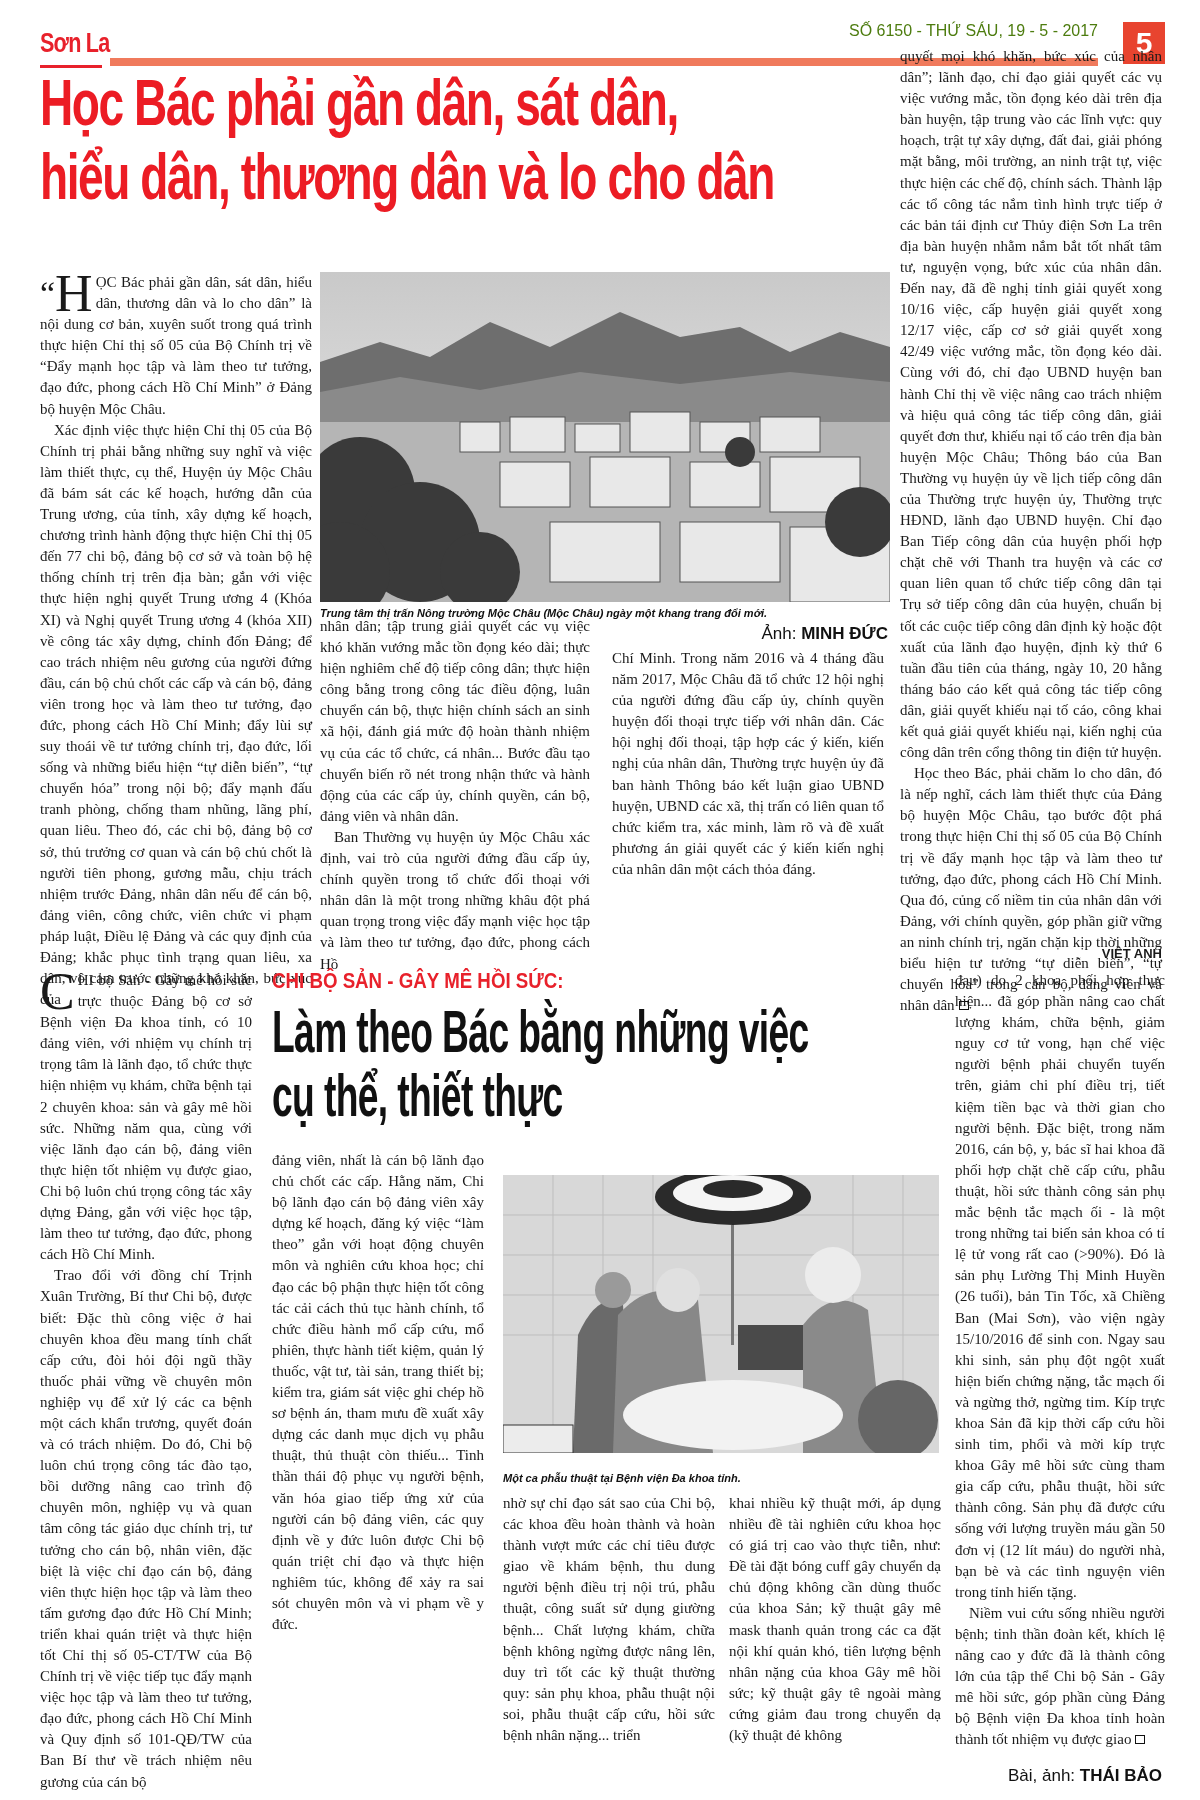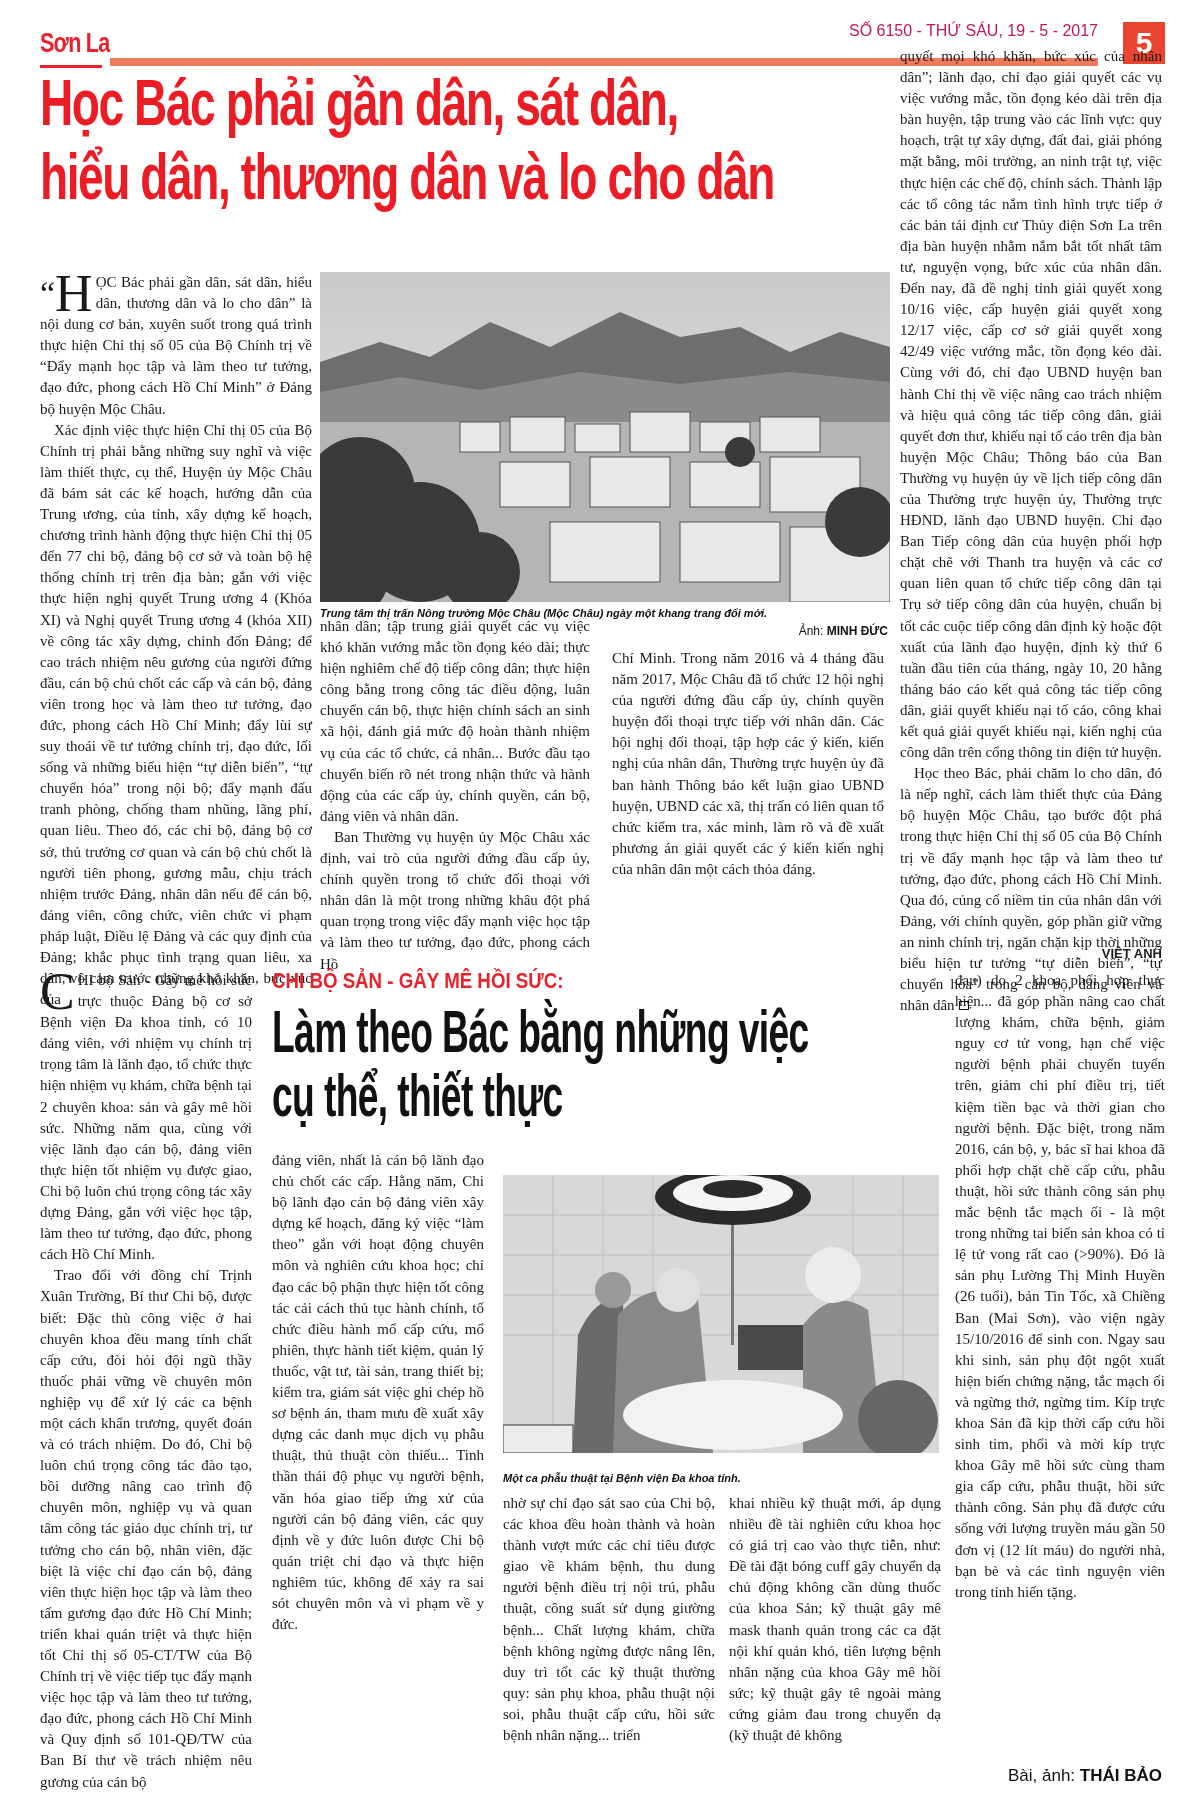--- a/index.html
+++ b/index.html
@@ -1,31 +1,31 @@
 <!DOCTYPE html>
 <html><head>
 <meta charset="utf-8">
 <style>
   html,body{margin:0;padding:0;background:#fff;}
   body{width:1200px;height:1800px;position:relative;overflow:hidden;font-family:"Liberation Serif",serif;color:#1a1a1a;}
   .abs{position:absolute;}
   .masthead-section{left:40px;top:28px;font-family:"Liberation Sans",sans-serif;font-weight:bold;font-size:27px;color:#e8212b;letter-spacing:-1px;transform:scaleX(.8);transform-origin:left top;}
   .masthead-underline{left:40px;top:65px;width:62px;height:3px;background:#e8212b;}
   .masthead-rule{left:110px;top:58px;width:988px;height:8px;background:#f07a5c;}
-  .masthead-date{right:102px;top:22px;font-family:"Liberation Sans",sans-serif;font-size:16px;color:#be185d;}
+  .masthead-date{right:102px;top:22px;font-family:"Liberation Sans",sans-serif;font-size:16px;color:#4d7c0f;}
   .page-num{left:1123px;top:22px;width:42px;height:42px;background:#e8442f;color:#fff;font-family:"Liberation Sans",sans-serif;font-weight:bold;font-size:30px;text-align:center;line-height:42px;}
   .h1{left:40px;top:66px;width:850px;font-family:"Liberation Sans",sans-serif;font-weight:bold;color:#ec1c24;font-size:64px;line-height:74px;letter-spacing:-2px;transform:scaleX(.72);transform-origin:left top;white-space:nowrap;}
   .col{position:absolute;font-size:15px;line-height:21.1px;text-align:justify;hyphens:auto;}
   .col p{margin:0;text-indent:14px;}
   .col p.noindent{text-indent:0;}
   .dropcap{float:left;font-size:52px;line-height:40px;margin:2px 3px 0 0;font-family:"Liberation Serif",serif;}
   .dropcap-quote{font-size:34px;vertical-align:top;}
   .photo{position:absolute;overflow:hidden;}
   .caption{position:absolute;font-family:"Liberation Sans",sans-serif;font-style:italic;font-weight:bold;font-size:11px;color:#111;}
-  .credit{position:absolute;font-family:"Liberation Sans",sans-serif;font-size:12px;color:#111;}
+  .credit{position:absolute;font-family:"Liberation Sans",sans-serif;font-size:17px;color:#111;}
   .credit b{font-weight:bold;}
   .byline{position:absolute;font-family:"Liberation Sans",sans-serif;font-weight:bold;font-size:13px;text-align:right;}
   .kicker{left:272px;top:968px;font-family:"Liberation Sans",sans-serif;font-weight:bold;font-size:22px;color:#e8212b;transform:scaleX(.85);transform-origin:left top;white-space:nowrap;}
   .h2{left:272px;top:1000px;font-family:"Liberation Sans",sans-serif;font-weight:bold;color:#111;font-size:60px;line-height:64px;letter-spacing:-1px;transform:scaleX(.62);transform-origin:left top;white-space:nowrap;}
   .endmark{display:inline-block;width:8px;height:7px;border:1.5px solid #111;margin-left:4px;}
 </style>
 </head>
 <body>
 
 <div class="abs masthead-section">Sơn La</div>
@@ -149,14 +149,15 @@
 <div class="col" style="left:503px;top:1493px;width:212px;">
   <p class="noindent">nhờ sự chỉ đạo sát sao của Chi bộ, các khoa đều hoàn thành và hoàn thành vượt mức các chỉ tiêu được giao về khám bệnh, thu dung người bệnh điều trị nội trú, phẫu thuật, công suất sử dụng giường bệnh... Chất lượng khám, chữa bệnh không ngừng được nâng lên, duy trì tốt các kỹ thuật thường quy: sản phụ khoa, phẫu thuật nội soi, phẫu thuật cấp cứu, hồi sức bệnh nhân nặng... triển</p>
 </div>
 
 <div class="col" style="left:729px;top:1493px;width:212px;">
   <p class="noindent">khai nhiều kỹ thuật mới, áp dụng nhiều đề tài nghiên cứu khoa học có giá trị cao vào thực tiễn, như: Đề tài đặt bóng cuff gây chuyển dạ chủ động không cần dùng thuốc của khoa Sản; kỹ thuật gây mê mask thanh quản trong các ca đặt nội khí quản khó, tiên lượng bệnh nhân nặng của khoa Gây mê hồi sức; kỹ thuật gây tê ngoài màng cứng giảm đau trong chuyển dạ (kỹ thuật đẻ không</p>
 </div>
 
 <div class="col" style="left:955px;top:970px;width:210px;">
   <p class="noindent">đau) do 2 khoa phối hợp thực hiện... đã góp phần nâng cao chất lượng khám, chữa bệnh, giảm nguy cơ tử vong, hạn chế việc người bệnh phải chuyển tuyến trên, giảm chi phí điều trị, tiết kiệm tiền bạc và thời gian cho người bệnh. Đặc biệt, trong năm 2016, cán bộ, y, bác sĩ hai khoa đã phối hợp chặt chẽ cấp cứu, phẫu thuật, hồi sức thành công sản phụ mắc bệnh tắc mạch ối - là một trong những tai biến sản khoa có tỉ lệ tử vong rất cao (&gt;90%). Đó là sản phụ Lường Thị Minh Huyền (26 tuổi), bản Tin Tốc, xã Chiềng Ban (Mai Sơn), vào viện ngày 15/10/2016 để sinh con. Ngay sau khi sinh, sản phụ đột ngột xuất hiện biến chứng nặng, tắc mạch ối và ngừng thở, ngừng tim. Kíp trực khoa Sản đã kịp thời cấp cứu hồi sinh tim, phổi và mời kíp trực khoa Gây mê hồi sức cùng tham gia cấp cứu, phẫu thuật, hồi sức thành công. Sản phụ đã được cứu sống với lượng truyền máu gần 50 đơn vị (12 lít máu) do người nhà, bạn bè và các tình nguyện viên trong tỉnh hiến tặng.</p>
+  <p><span>Niềm vui cứu sống nhiều người bệnh; tinh thần đoàn kết, khích lệ nâng cao y đức đã là thành công lớn của tập thể Chi bộ Sản - Gây mê hồi sức, góp phần cùng Đảng bộ Bệnh viện Đa khoa tỉnh hoàn thành tốt nhiệm vụ được giao</span><span class="endmark"></span></p>
 </div>
 <div class="credit" style="right:38px;top:1766px;font-size:17px;"><span>Bài, ảnh:</span> <b>THÁI BẢO</b></div>
 
 </body></html>

